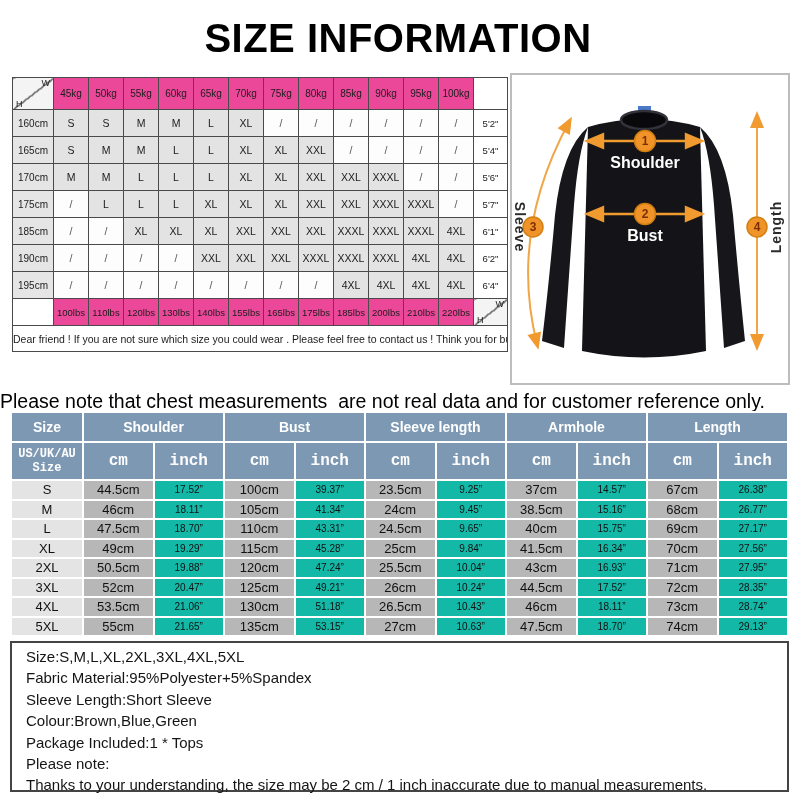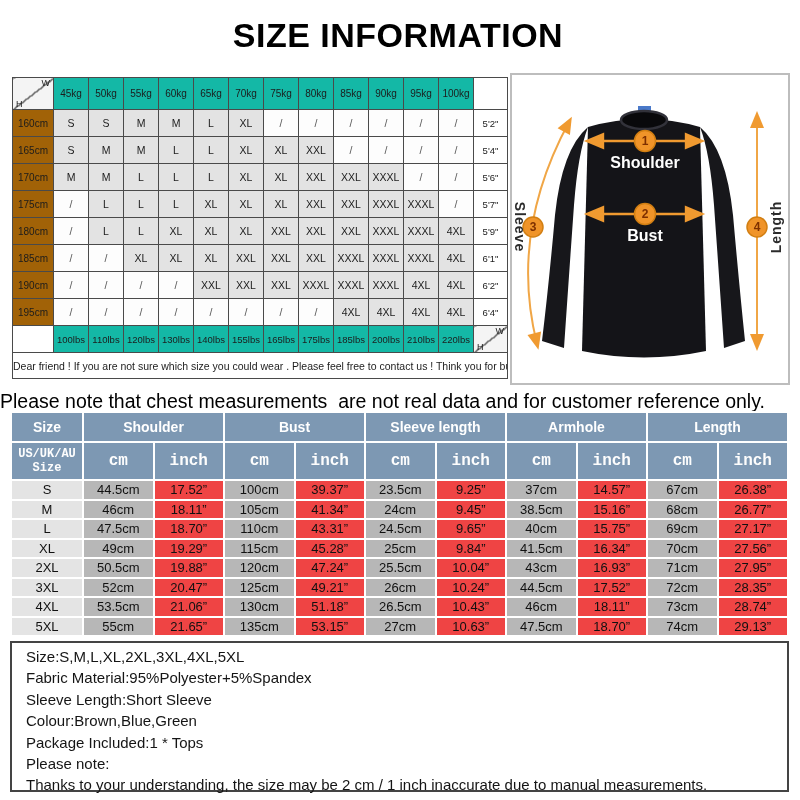--- a/index.html
+++ b/index.html
@@ -1,33 +1,33 @@
 <!DOCTYPE html>
 <html><head>
 <meta charset="utf-8">
 <style>
   html,body{margin:0;padding:0;background:#fff;}
   #canvas{position:relative;width:800px;height:800px;background:#fff;overflow:hidden;
           font-family:"Liberation Sans",sans-serif;color:#111;}
 
   
   .title{position:absolute;top:16px;left:0;width:796px;text-align:center;
-         font-size:34px;font-weight:bold;letter-spacing:.5px;color:#000;}
+         font-size:40px;font-weight:bold;letter-spacing:.5px;color:#000;}
 
   
   #matrix-table{position:absolute;left:12px;top:77px;width:495px;
                 border-collapse:collapse;table-layout:fixed;font-size:10.5px;}
   #matrix-table td{border:1px solid #4a4a4a;text-align:center;vertical-align:middle;
                    padding:0;height:26px;white-space:nowrap;overflow:hidden;color:#1c1c1c;}
   #matrix-table tr.hrow td{height:31px;font-size:10px;}
   #matrix-table tr.lrow td{height:26px;font-size:9.5px;}
-  #matrix-table td.head{background:#14b8a6;text-align:center;}
+  #matrix-table td.head{background:#ec4899;text-align:center;}
   #matrix-table td.filled{background:#e3e3e3;}
   #matrix-table td.empty{background:#fdfdfd;color:#555;}
-  #matrix-table td.hcol{background:#a16207;font-size:10px;}
+  #matrix-table td.hcol{background:#e5e5e5;font-size:10px;}
   #matrix-table td.ftcol{background:#fff;font-size:9.5px;}
   #matrix-table td.plain{background:#fff;}
   #matrix-table td.noterow{background:#fff;font-size:10.5px;height:25px;letter-spacing:0;}
   #matrix-table td.corner{background:
       linear-gradient(to bottom right,rgba(0,0,0,0) calc(50% - .7px),
       #555 calc(50% - .7px),#555 calc(50% + .7px),rgba(0,0,0,0) calc(50% + .7px)),#f4f4f4;
       position:relative;}
   .corner .cw{position:absolute;top:0;right:3px;font-size:9px;}
   .corner .ch{position:absolute;bottom:0;left:3px;font-size:9px;}
 
@@ -47,21 +47,21 @@
   
   #size-table{position:absolute;left:10px;top:411px;width:779px;
               border-collapse:collapse;table-layout:fixed;border:2px solid #0c4a6e;}
   #size-table td{border:2px solid #fff;text-align:center;vertical-align:middle;padding:0;}
   #size-table td.g-head{background:#7d98b3;color:#fff;font-weight:bold;font-size:14px;height:28px;}
   #size-table td.sub-head{background:#7d98b3;color:#fdfdfd;height:36px;
         font-family:"Liberation Mono",monospace;font-weight:bold;font-size:16px;}
   #size-table td.us-size{font-size:12px;line-height:1.2;}
   #size-table td.size-col{background:#e4e4e4;font-size:13px;height:17.5px;}
   #size-table td.cm-col{background:#b7b7b7;font-size:13px;}
-  #size-table td.inch-col{background:#ef4444;font-size:13px;}
+  #size-table td.inch-col{background:#14b8a6;font-size:10px;}
 
   
   #details-box{position:absolute;left:10px;top:641px;width:779px;height:151px;
                border:2px solid #444;box-sizing:border-box;padding:3px 14px;
                font-size:15px;color:#151515;background:#fff;}
   .detail-line{height:21.4px;line-height:21.4px;white-space:nowrap;}
 </style>
 </head>
 <body>
 
@@ -153,36 +153,20 @@
           <td class="filled">XL</td>
           <td class="filled">XL</td>
           <td class="filled">XXL</td>
           <td class="filled">XXL</td>
           <td class="filled">XXXL</td>
           <td class="filled">XXXL</td>
           <td class="empty">/</td>
           <td class="ftcol">5'7"</td>
         </tr>
         <tr>
-          <td class="hcol">180cm</td>
-          <td class="empty">/</td>
-          <td class="filled">L</td>
-          <td class="filled">L</td>
-          <td class="filled">XL</td>
-          <td class="filled">XL</td>
-          <td class="filled">XL</td>
-          <td class="filled">XXL</td>
-          <td class="filled">XXL</td>
-          <td class="filled">XXL</td>
-          <td class="filled">XXXL</td>
-          <td class="filled">XXXL</td>
-          <td class="filled">4XL</td>
-          <td class="ftcol">5'9"</td>
-        </tr>
-        <tr>
           <td class="hcol">185cm</td>
           <td class="empty">/</td>
           <td class="empty">/</td>
           <td class="filled">XL</td>
           <td class="filled">XL</td>
           <td class="filled">XL</td>
           <td class="filled">XXL</td>
           <td class="filled">XXL</td>
           <td class="filled">XXL</td>
           <td class="filled">XXXL</td>

